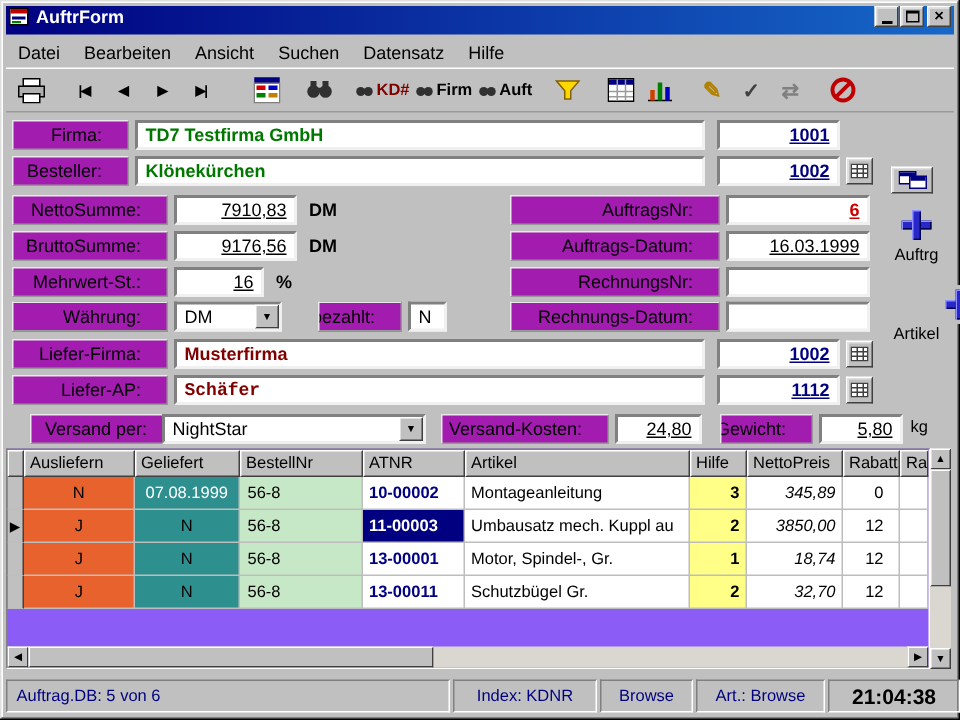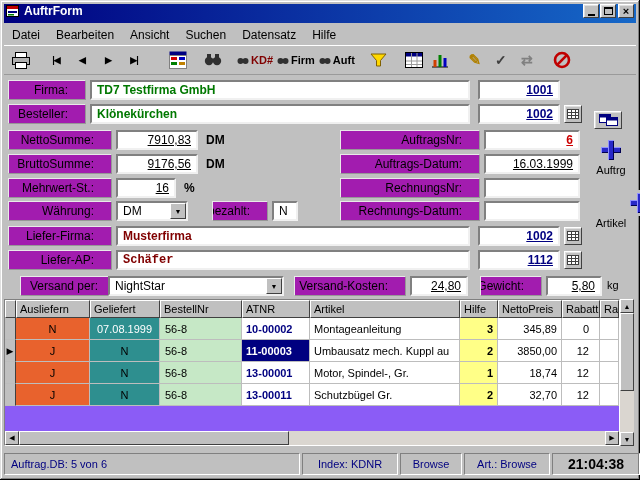--- a/index.html
+++ b/index.html
@@ -46,21 +46,21 @@
   .w-art{width:150px;} .w-men{width:38px;} .w-net{width:64px;} .w-rab{width:38px;} .w-r2{width:19px;}
   .ind{background:#c0c0c0;border-right:1px solid #404040;justify-content:center;font-size:9px;padding:0;}
   .bg-or{background:#e8622d;justify-content:center;}
   .bg-teal{background:#2e8f8f;justify-content:center;}
   .wt{color:#fff;}
   .bg-grn{background:#c6e8c6;padding-left:5px;}
   .atnr{color:#000080;font-weight:bold;padding-left:4px;}
   .sel{background:#000080;color:#fff;}
   .art{padding-left:4px;}
   .men{background:#ffff87;font-weight:bold;justify-content:flex-end;padding-right:4px;}
-  .net{justify-content:flex-end;padding-right:4px;}
+  .net{justify-content:flex-end;padding-right:4px;font-style:italic;}
   .rab{justify-content:flex-end;padding-right:10px;}
   
   .sb-btn{width:14px;height:14px;display:flex;align-items:center;justify-content:center;font-size:7px;padding:0;
     background:#c0c0c0;border:1px solid;border-color:#fff #404040 #404040 #fff;box-sizing:border-box;font-family:inherit;}
   .sb-thumb{background:#c0c0c0;border:1px solid;border-color:#fff #404040 #404040 #fff;box-sizing:border-box;}
   .sb-track{background:#dad6d0;}
   .hscroll{position:absolute;left:0;bottom:0;width:614px;height:14px;display:flex;}
   .vscroll{left:620px;top:299px;width:14px;height:147px;display:flex;flex-direction:column;background:#dad6d0;}
   
   .sp{display:flex;align-items:center;border:1px solid;border-color:#808080 #fff #fff #808080;box-sizing:border-box;

